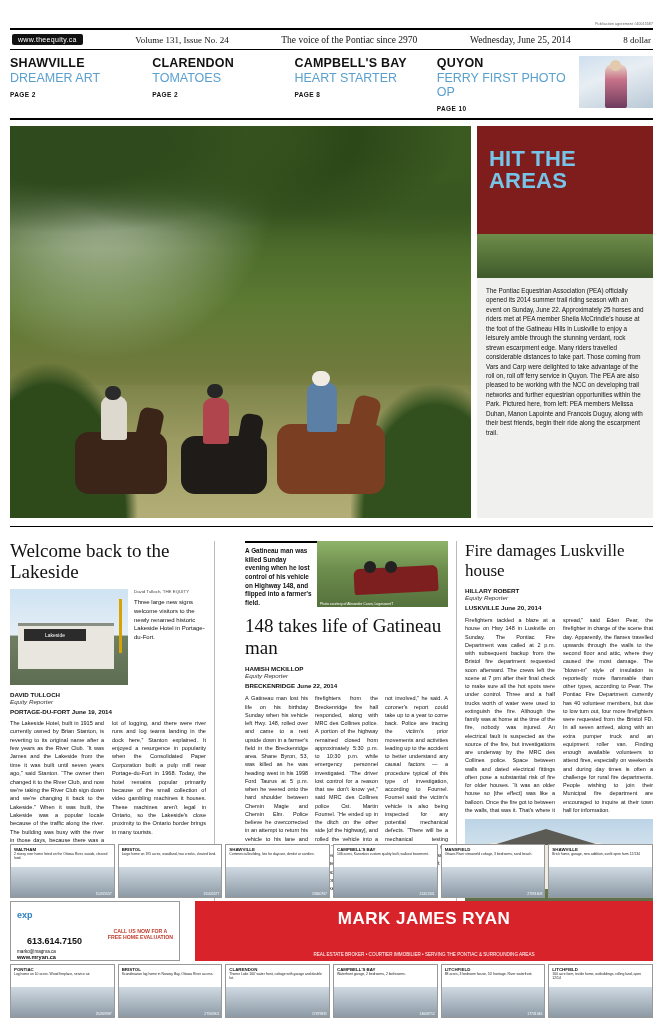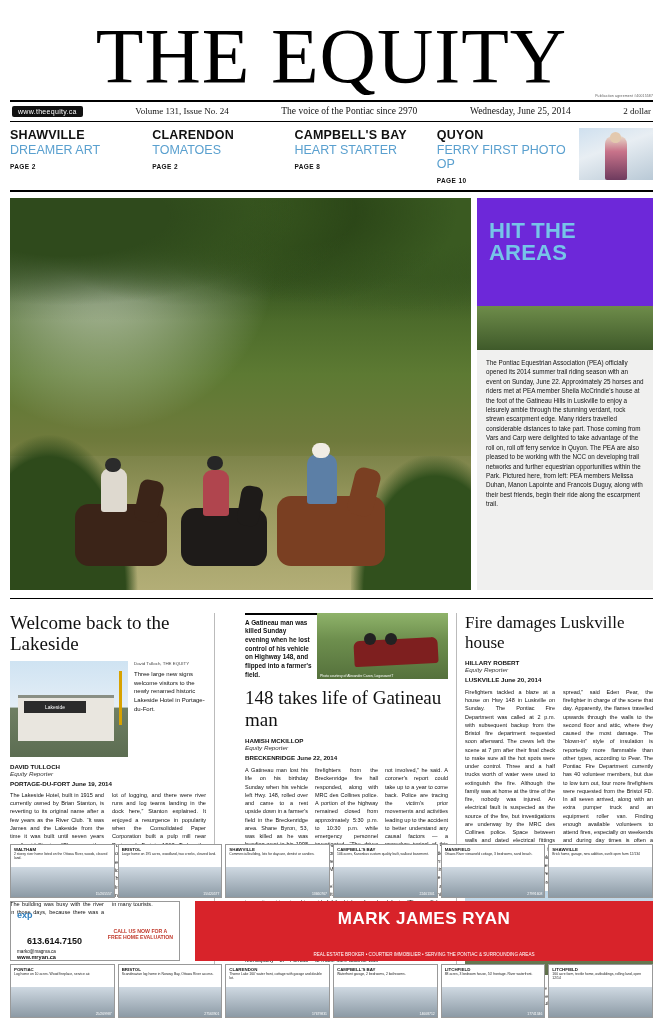--- a/index.html
+++ b/index.html
@@ -108,21 +108,21 @@
   .h2 .rider { position:absolute; left:22px; bottom:50px; width:26px; height:46px; background:#b0454e; border-radius:9px 9px 3px 3px;}
   .h2 .rhead { position:absolute; left:26px; bottom:96px; width:16px; height:14px; background:#262626; border-radius:7px;}
   .h3 { left:58%; width:112px; height:140px; }
   .h3 .body { left:0; bottom:0; width:108px; height:70px; background:#7a3f22; }
   .h3 .neck  { position:absolute; left:74px; bottom:50px; width:26px; height:48px; background:#7a3f22; transform:rotate(14deg); border-radius:9px;}
   .h3 .rider { position:absolute; left:30px; bottom:62px; width:30px; height:50px; background:#5c7fa6; border-radius:10px 10px 3px 3px;}
   .h3 .rhead { position:absolute; left:35px; bottom:108px; width:18px; height:15px; background:#f0ece4; border-radius:8px;}
 
   .hero-side { flex: 0 0 176px; margin-left: 6px; }
   .hit-trails {
-    background:#6d28d9;
+    background:#7f1d1d;
     color:#fff; padding: 22px 10px 16px 12px; height: 108px;
   }
   .hit-trails .l1, .hit-trails .l2 {
     font-size: 22px; font-weight:700; color:#76c4e8; line-height:1.02; letter-spacing:.2px;
   }
   .caption-photo {
     height: 44px;
     background: linear-gradient(180deg,#6e8c4a,#3f5a2a);
   }
   .hero-caption {
@@ -193,31 +193,30 @@
   .ad-mjr .nm { position:absolute; left:0; right:0; top:8px; text-align:center; font-size:17px; font-weight:700; letter-spacing:.5px; }
   .ad-mjr .sub { position:absolute; left:0; right:0; bottom:4px; text-align:center; font-size:4.6px; }
   .ad-row3 { display:flex; gap:3px; margin-top:3px; }
 </style>
 </head>
 <body>
 
 <div class="page">
 
   <div class="masthead">
-    <div class="title">THE EQUITY</div>
     <div class="pub-agreement">Publication agreement #40015587</div>
   </div>
   <div class="rule-thick"></div>
 
   <div class="infobar">
     <span class="website-chip">www.theequity.ca</span>
     <span class="vol">Volume 131, Issue No. 24</span>
     <span class="tag">The voice of the Pontiac since 2970</span>
     <span class="date">Wednesday, June 25, 2014</span>
-    <span class="price">2 dollar</span>
+    <span class="price">8 dollar</span>
   </div>
 
   <div class="teasers">
     <div class="teaser">
       <div class="t1">SHAWVILLE</div>
       <div class="t2">DREAMER ART</div>
       <div class="pg">PAGE 2</div>
     </div>
     <div class="teaser">
       <div class="t1">CLARENDON</div>

